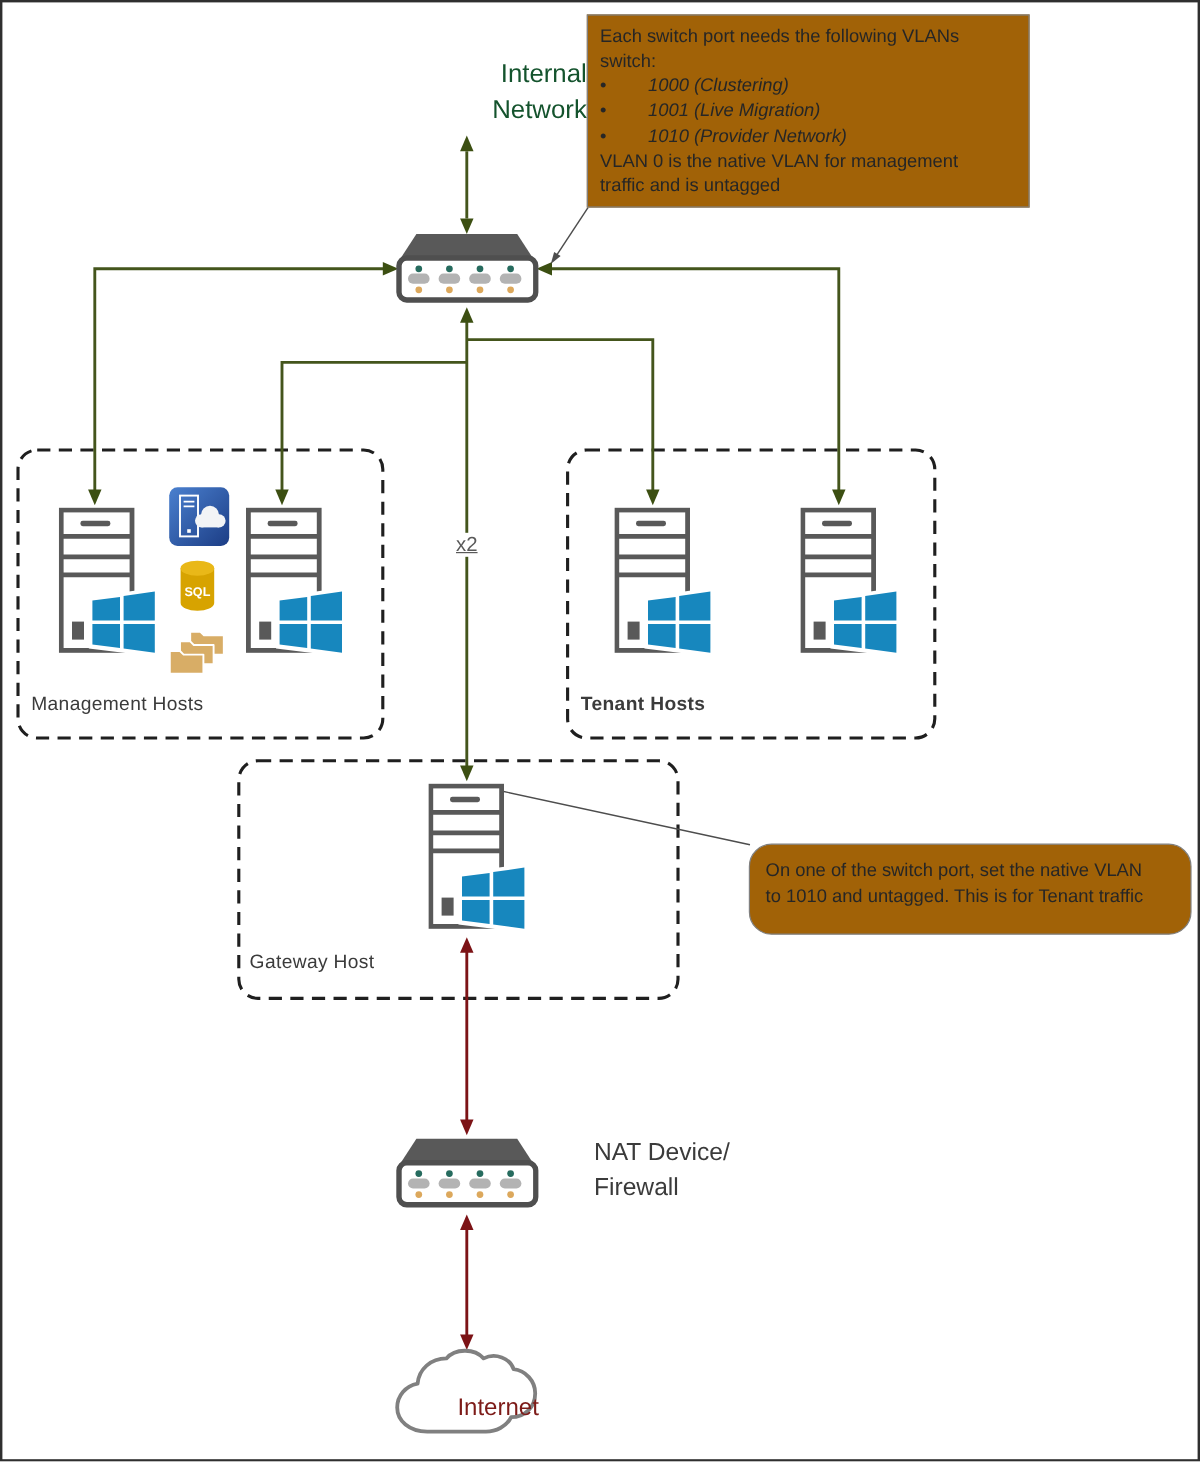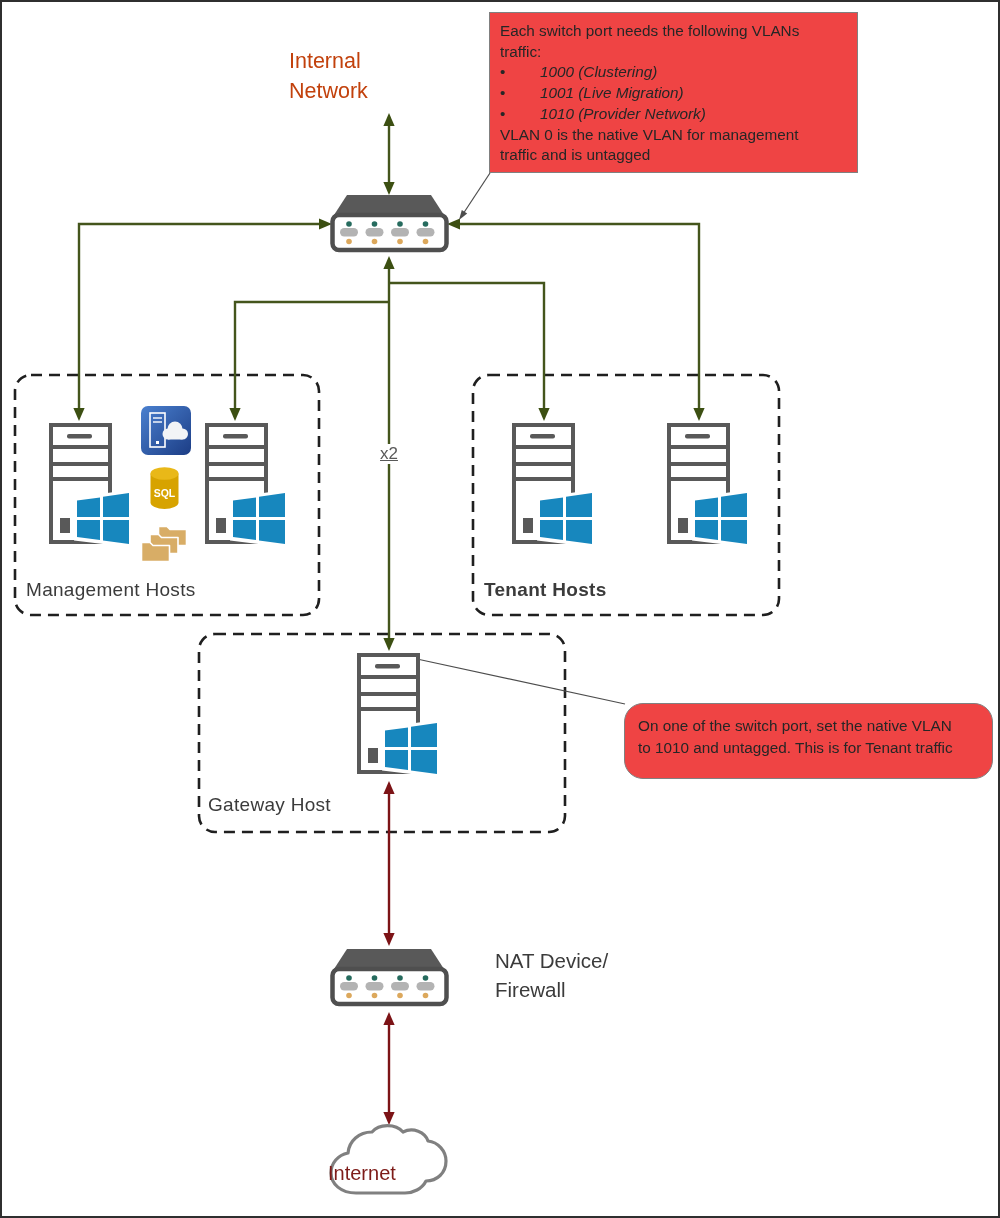--- a/index.html
+++ b/index.html
@@ -1,28 +1,28 @@
 <!DOCTYPE html>
 <html><head>
 <meta charset="utf-8">
 <style>
   html,body{margin:0;padding:0;background:#fff;}
   body{font-family:"Liberation Sans", sans-serif;}
   .canvas{position:relative;width:1000px;height:1218px;border:2px solid #2f2f2f;box-sizing:border-box;background:#fff;overflow:hidden;}
   .overlay{position:absolute;left:0;top:0;width:996px;height:1214px;z-index:1;}
   .txt{position:absolute;z-index:2;color:#3b3b3b;}
-  .lbl-internal{left:287px;top:44px;width:200px;text-align:left;font-size:21.5px;line-height:30px;color:#c2410c;}
-  .lbl-box{font-size:19px;letter-spacing:.3px;color:#3b3b3b;}
+  .lbl-internal{left:287px;top:44px;width:200px;text-align:right;font-size:21.5px;line-height:30px;color:#14532d;}
+  .lbl-box{font-size:16px;letter-spacing:.3px;color:#3b3b3b;}
   .lbl-mgmt{left:24px;top:577px;}
   .lbl-tenant{left:482px;top:577px;font-weight:bold;}
   .lbl-gateway{left:206px;top:792px;}
   .lbl-nat{left:493px;top:944px;width:160px;text-align:left;font-size:20.5px;line-height:29px;color:#3b3b3b;}
-  .lbl-internet{left:326px;top:1160px;width:121px;text-align:left;font-size:20px;color:#7d1b18;}
+  .lbl-internet{left:326px;top:1160px;width:121px;text-align:right;font-size:20px;color:#7d1b18;}
   .x2{left:375px;top:442px;font-size:17px;color:#595959;background:#fff;padding:0 3px;text-decoration:underline;}
-  .callout{position:absolute;z-index:2;background:#ef4444;border:1.5px solid #808080;box-sizing:border-box;color:#262626;font-size:15.3px;line-height:20.7px;}
+  .callout{position:absolute;z-index:2;background:#a16207;border:1.5px solid #808080;box-sizing:border-box;color:#262626;font-size:15.3px;line-height:20.7px;}
   .callout1{left:487px;top:10px;width:369px;height:161px;padding:8px 10px 0 10px;}
   .callout2{left:622px;top:701px;width:369px;height:76px;padding:11px 13px 0 13px;line-height:21.5px;border-radius:19px;}
   .callout ul{margin:0;padding:0;list-style:none;}
   .callout li{position:relative;padding-left:40px;}
   .callout li::before{content:"\2022";position:absolute;left:0;font-style:normal;}
   .callout li span{font-style:italic;}
 </style>
 </head>
 <body>
 
@@ -166,21 +166,21 @@
 
   <div class="txt lbl-nat">
     <div>NAT Device/</div>
     <div>Firewall</div>
   </div>
 
   <div class="txt lbl-internet">Internet</div>
 
   <div class="callout callout1">
     <div>Each switch port needs the following VLANs</div>
-    <div>traffic:</div>
+    <div>switch:</div>
     <ul>
       <li><span>1000 (Clustering)</span></li>
       <li><span>1001 (Live Migration)</span></li>
       <li><span>1010 (Provider Network)</span></li>
     </ul>
     <div>VLAN 0 is the native VLAN for management</div>
     <div>traffic and is untagged</div>
   </div>
 
   <div class="callout callout2">

